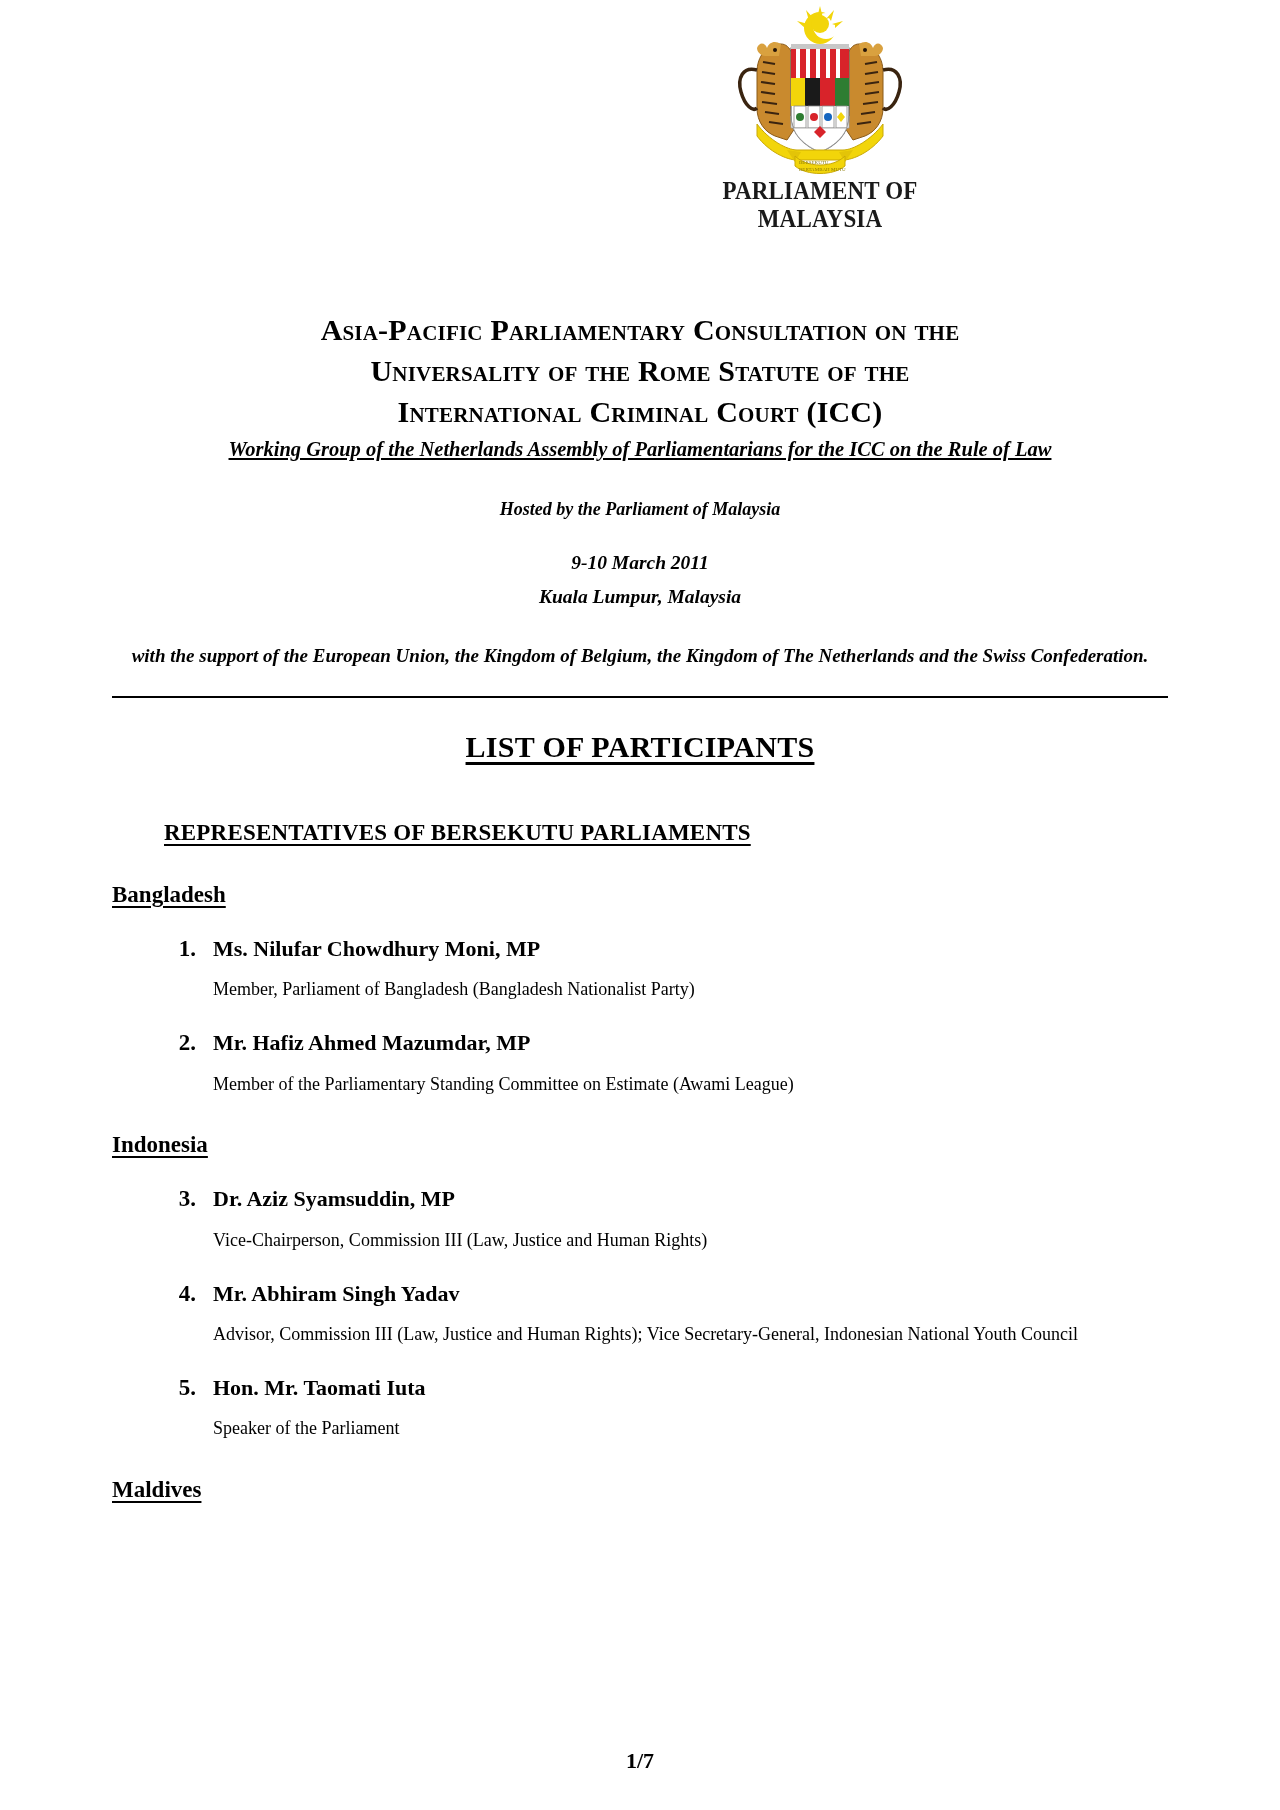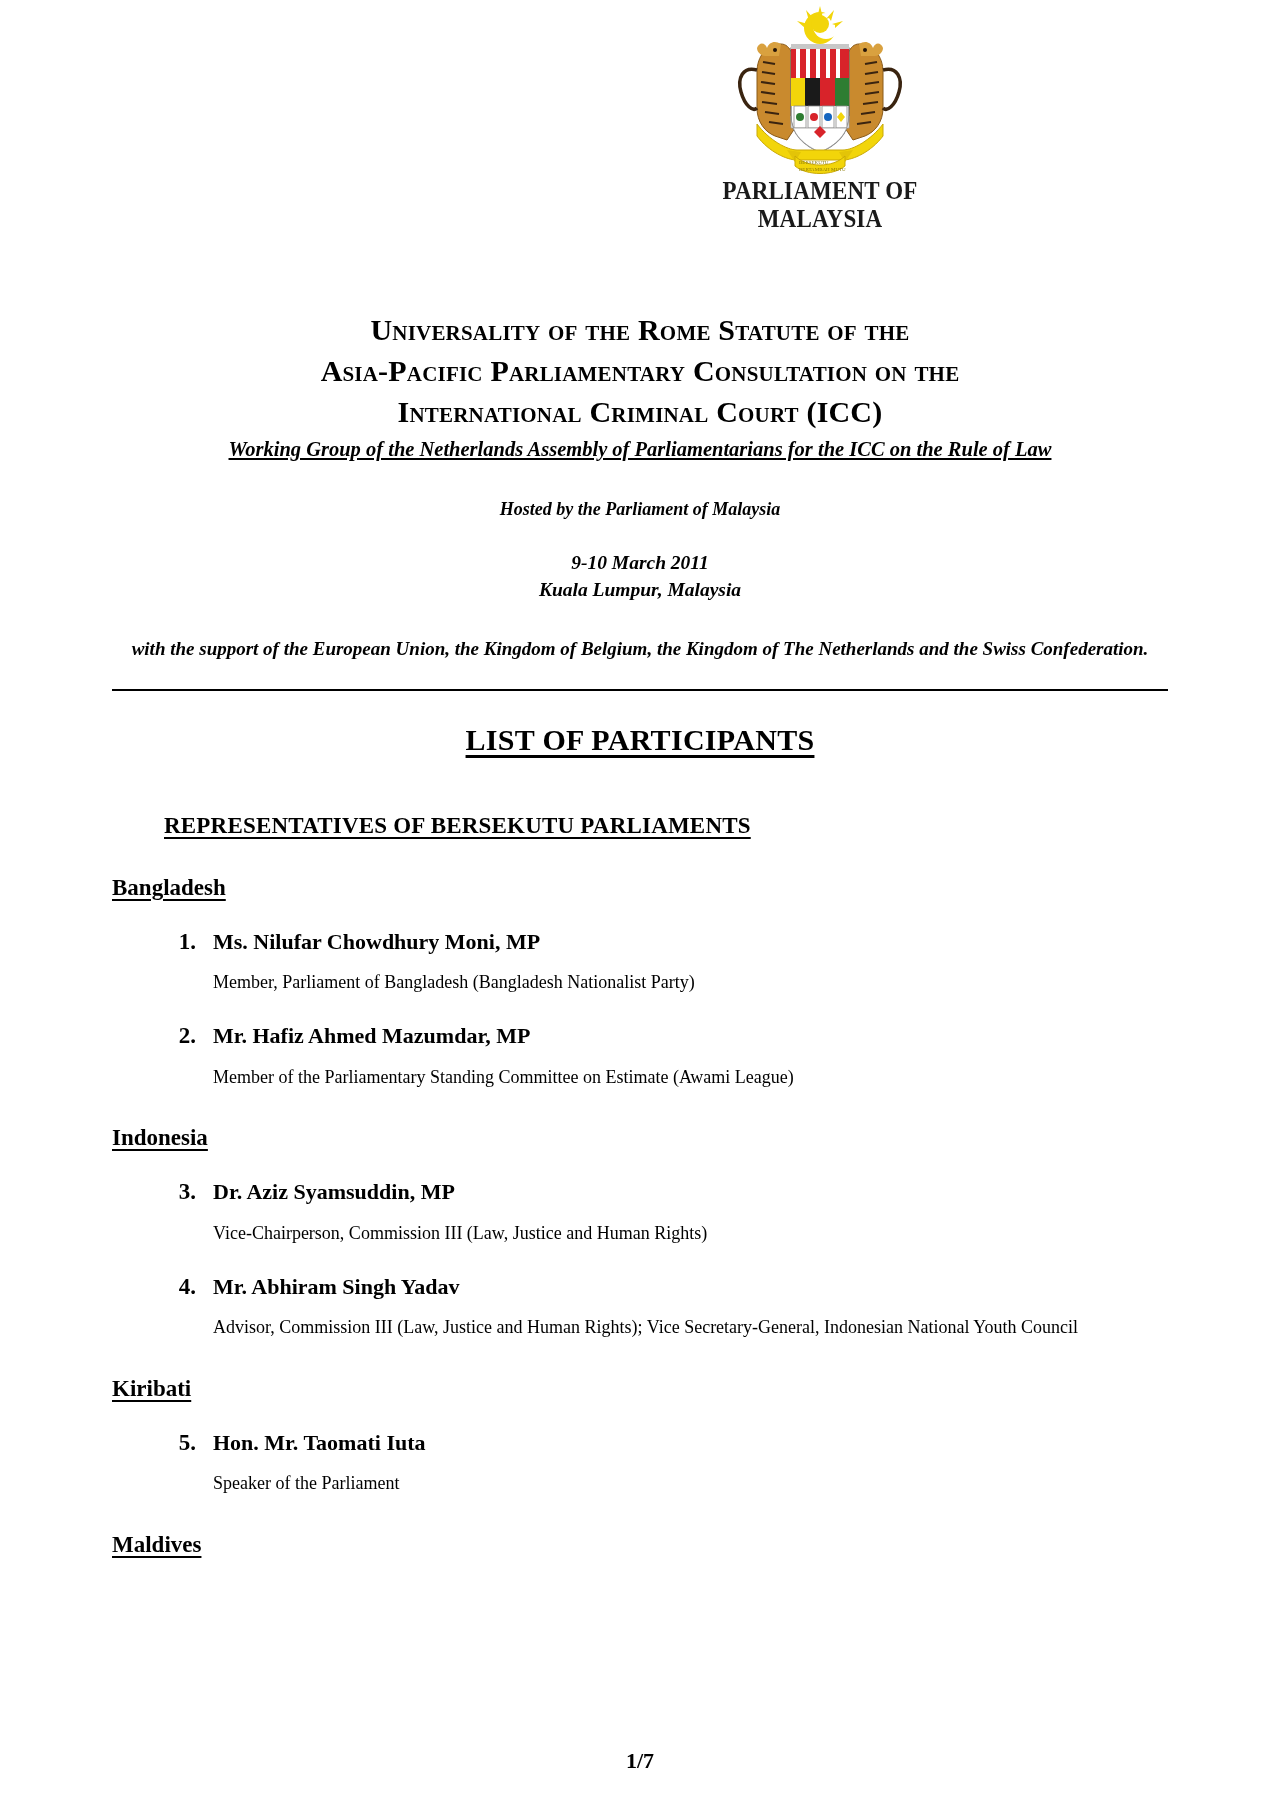--- a/index.html
+++ b/index.html
@@ -289,27 +289,27 @@
             <text x="104" y="164">BERSEKUTU</text>
             <text x="104" y="171">BERTAMBAH MUTU</text>
           </g>
         </g>
       </svg>
       <div class="malaysia-wordmark">PARLIAMENT OF MALAYSIA</div>
     </div>
   </div>
 
   <div class="title-block">
+    <div class="title-line">Asia-Pacific Parliamentary Consultation on the</div>
     <div class="title-line">Universality of the Rome Statute of the</div>
-    <div class="title-line">Asia-Pacific Parliamentary Consultation on the</div>
     <div class="title-line">International Criminal Court (ICC)</div>
     <div class="subtitle-wg">Working Group of the Netherlands Assembly of Parliamentarians for the ICC on the Rule of Law</div>
     <div class="hosted">Hosted by the Parliament of Malaysia</div>
     <div class="dateline">9-10 March 2011</div>
-    <div class="dateline" style="margin-top:1px">Kuala Lumpur, Malaysia</div>
+    <div class="dateline" style="margin-top:8px">Kuala Lumpur, Malaysia</div>
     <div class="support">with the support of the European Union, the Kingdom of Belgium, the Kingdom of The Netherlands and the Swiss Confederation.</div>
   </div>
 
   <hr class="rule">
 
   <div class="doc-title">LIST OF PARTICIPANTS</div>
 
   <div class="section-heading">REPRESENTATIVES OF BERSEKUTU PARLIAMENTS</div>
 
   <div id="country-list">
@@ -336,21 +336,20 @@
           <div class="entry-desc">Vice-Chairperson, Commission III (Law, Justice and Human Rights)</div>
         </div>
       </div>
       <div class="entry">
         <div class="entry-num">4.</div>
         <div class="entry-body">
           <div class="entry-name">Mr. Abhiram Singh Yadav</div>
           <div class="entry-desc justified">Advisor, Commission III (Law, Justice and Human Rights); Vice Secretary-General, Indonesian National Youth Council</div>
         </div>
       </div>
-      <div class="country">Kiribati</div>
       <div class="entry">
         <div class="entry-num">5.</div>
         <div class="entry-body">
           <div class="entry-name">Hon. Mr. Taomati Iuta</div>
           <div class="entry-desc">Speaker of the Parliament</div>
         </div>
       </div>
       <div class="country">Maldives</div>
     </div>
 

